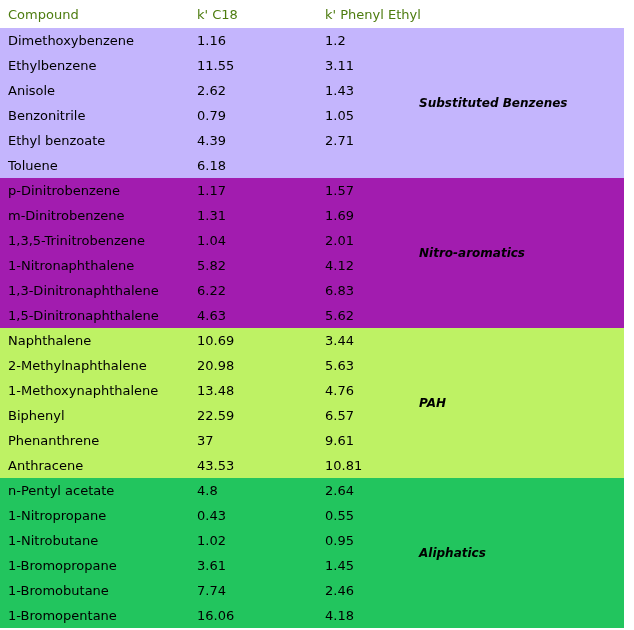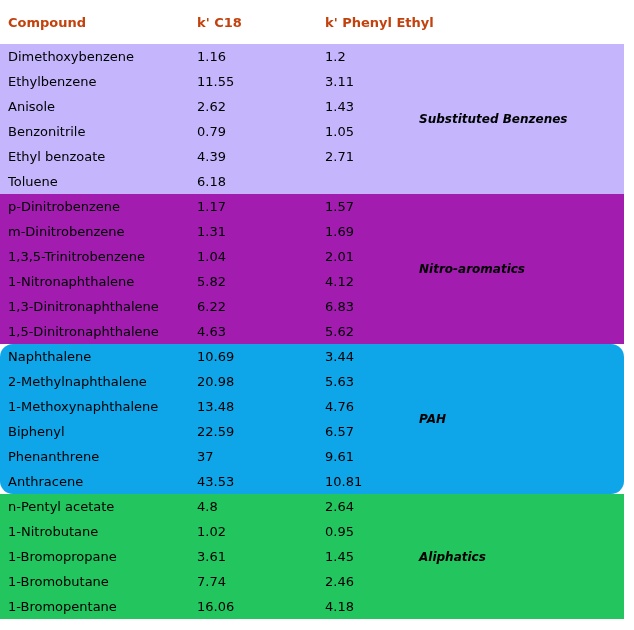--- a/index.html
+++ b/index.html
@@ -14,25 +14,25 @@
     height: 630px;
     background: #ffffff;
     overflow: hidden;
   }
   .table {
     width: 624px;
   }
   .header-row {
     display: flex;
     align-items: center;
-    height: 44px;
+    height: 28px;
     background: #ffffff;
-    font-weight: bold;
+    font-weight: normal;
     font-size: 13px;
-    color: #c2410c;
+    color: #4d7c0f;
   }
   .section {
     position: relative;
     width: 624px;
   }
   .row {
     display: flex;
     align-items: center;
     height: 25px;
     font-size: 13px;
@@ -134,21 +134,21 @@
             <div class="cell-k1">6.22</div>
             <div class="cell-k2">6.83</div>
           </div>
           <div class="row">
             <div class="cell-compound">1,5-Dinitronaphthalene</div>
             <div class="cell-k1">4.63</div>
             <div class="cell-k2">5.62</div>
           </div>
           <span class="group-label">Nitro-aromatics</span>
         </div>
-        <div class="section" style="background-color: #0ea5e9; border-radius: 13px;">
+        <div class="section" style="background-color: #bef264;">
           <div class="row">
             <div class="cell-compound">Naphthalene</div>
             <div class="cell-k1">10.69</div>
             <div class="cell-k2">3.44</div>
           </div>
           <div class="row">
             <div class="cell-compound">2-Methylnaphthalene</div>
             <div class="cell-k1">20.98</div>
             <div class="cell-k2">5.63</div>
           </div>
@@ -172,20 +172,25 @@
             <div class="cell-k1">43.53</div>
             <div class="cell-k2">10.81</div>
           </div>
           <span class="group-label">PAH</span>
         </div>
         <div class="section" style="background-color: #22c55e;">
           <div class="row">
             <div class="cell-compound">n-Pentyl acetate</div>
             <div class="cell-k1">4.8</div>
             <div class="cell-k2">2.64</div>
+          </div>
+          <div class="row">
+            <div class="cell-compound">1-Nitropropane</div>
+            <div class="cell-k1">0.43</div>
+            <div class="cell-k2">0.55</div>
           </div>
           <div class="row">
             <div class="cell-compound">1-Nitrobutane</div>
             <div class="cell-k1">1.02</div>
             <div class="cell-k2">0.95</div>
           </div>
           <div class="row">
             <div class="cell-compound">1-Bromopropane</div>
             <div class="cell-k1">3.61</div>
             <div class="cell-k2">1.45</div>

